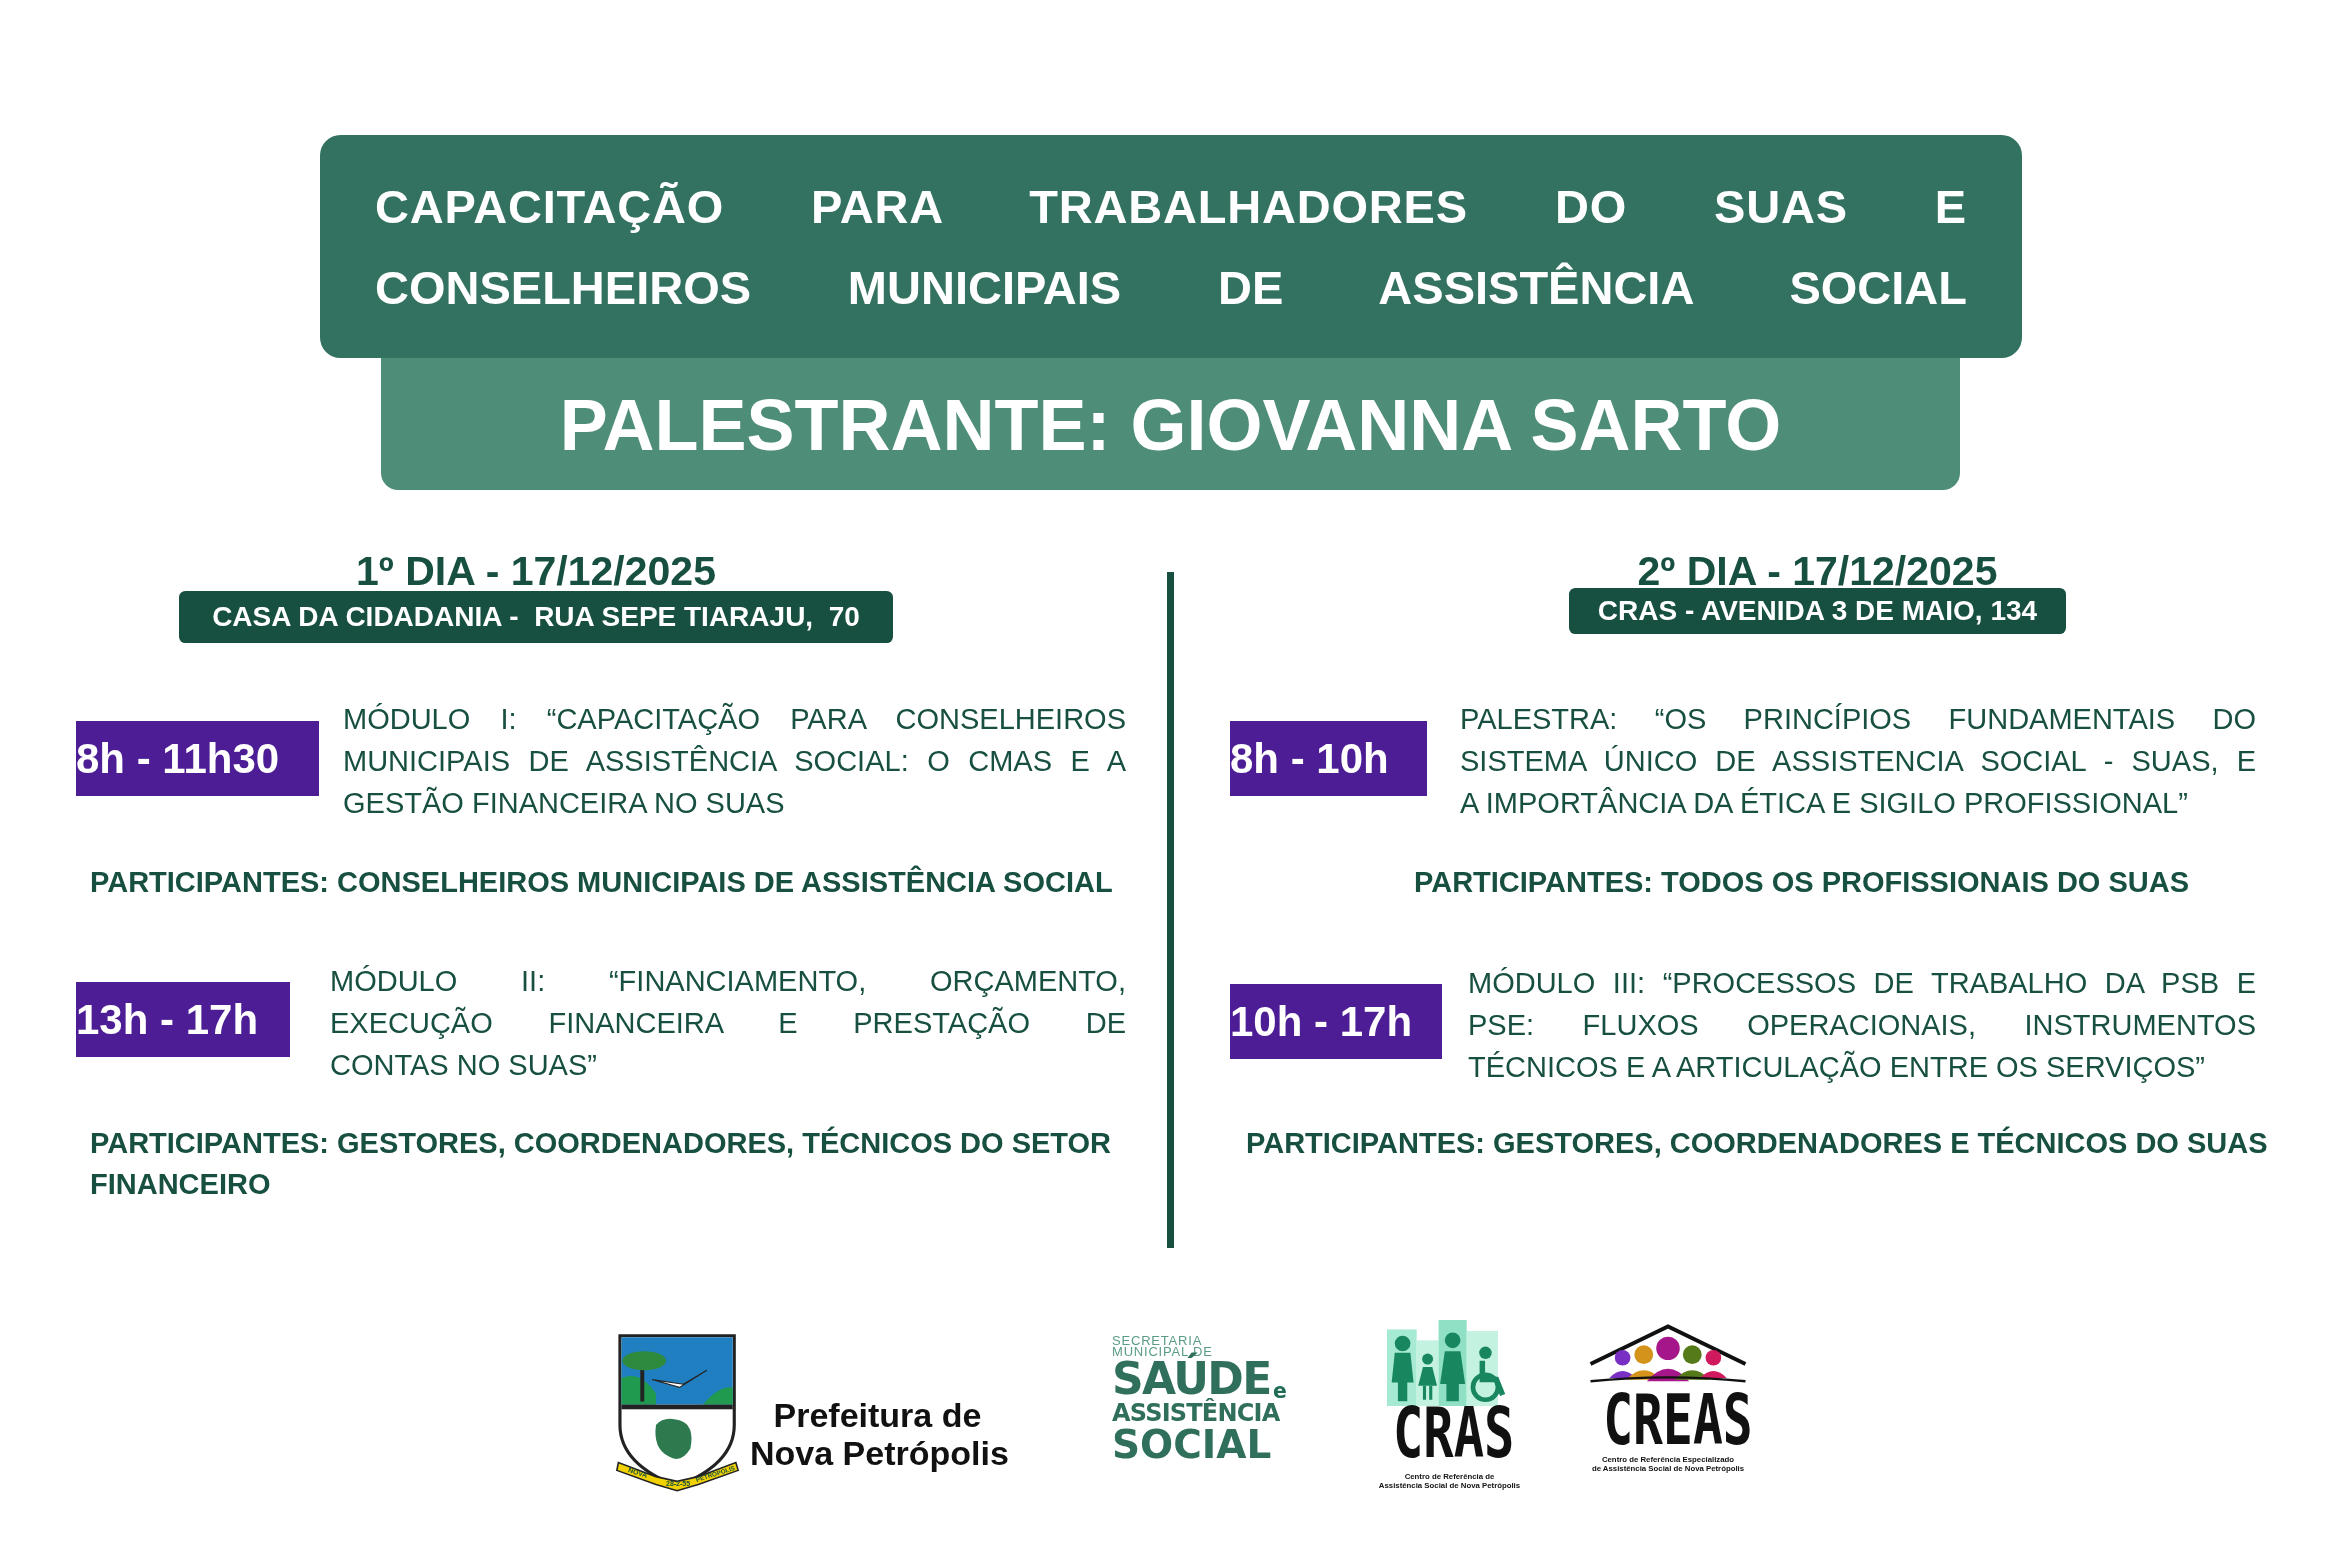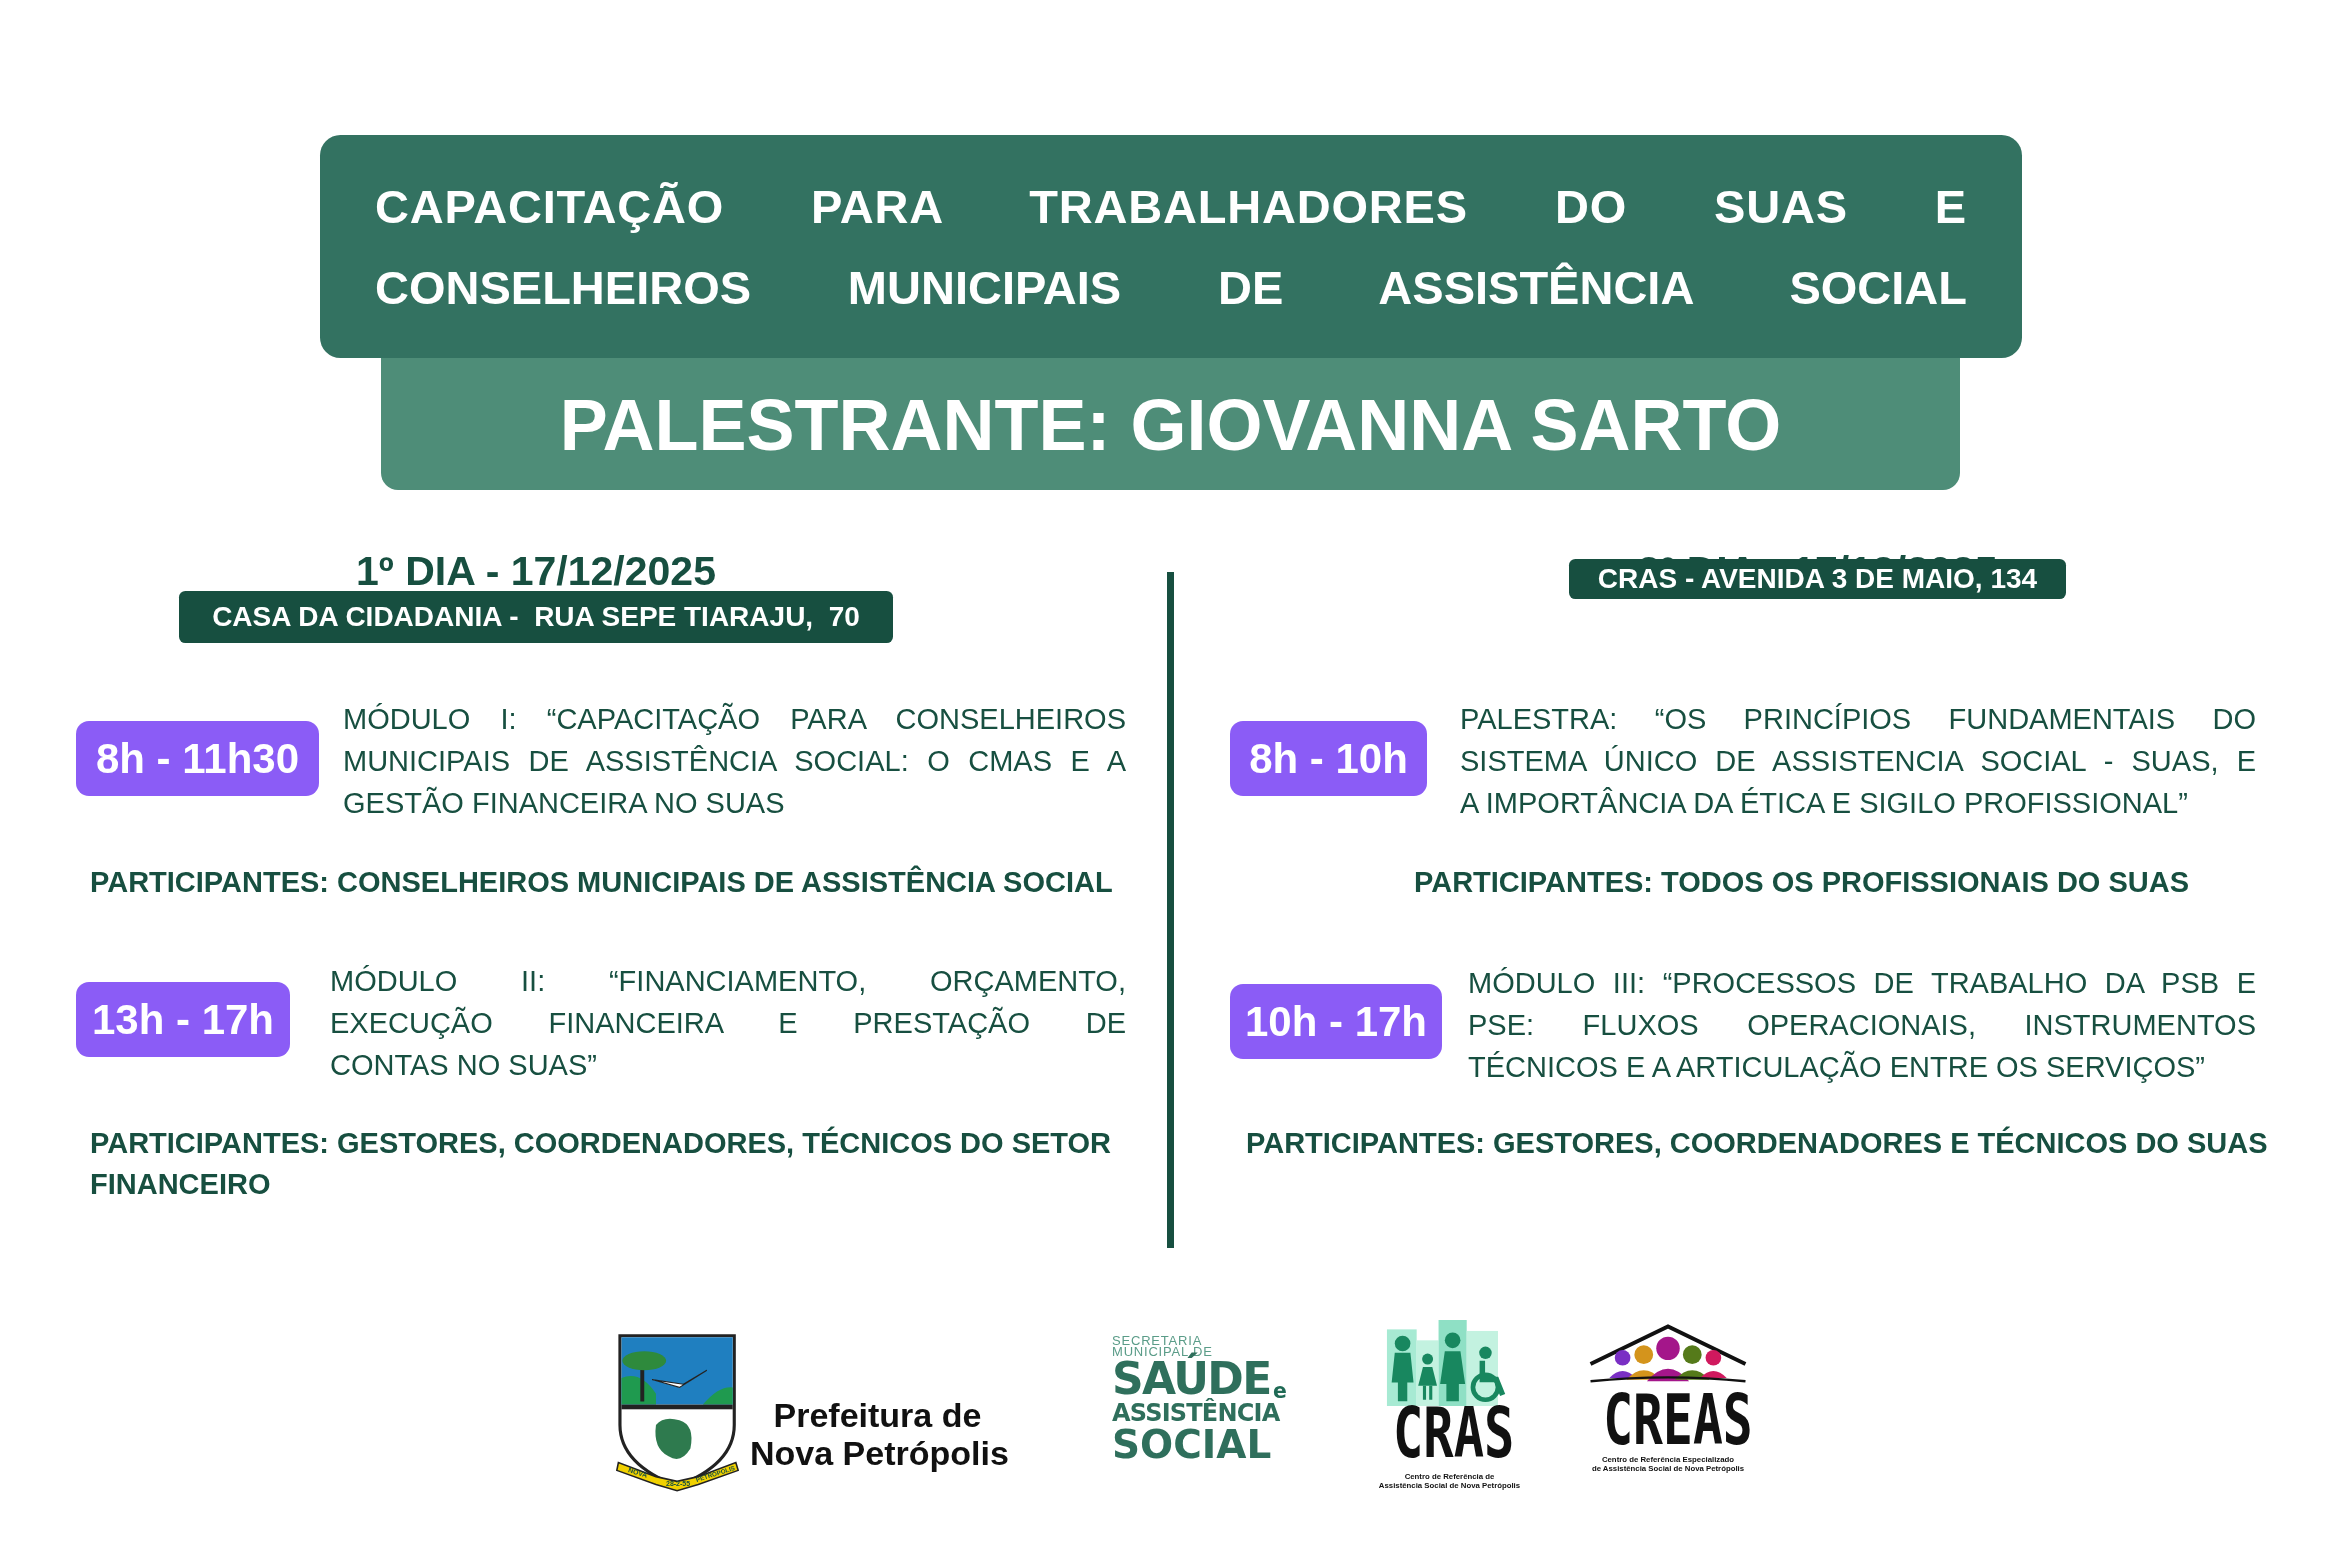--- a/index.html
+++ b/index.html
@@ -30,22 +30,22 @@
 
   
   .day-head { font-weight: 700; font-size: 41px; color: #174f40; text-align: center; white-space: nowrap; }
   .addr-box {
     background: #174f40; border-radius: 6.3px; color: #ffffff; font-weight: 700;
     font-size: 28px; display: flex; align-items: center; justify-content: center; white-space: pre;
   }
 
   
   .time-badge {
-    background: #8b5cf6; color: #ffffff; font-weight: 700; font-size: 42px;
-    border-radius: 13px; display: flex; align-items: center; justify-content: center; white-space: nowrap;
+    background: #4c1d95; color: #ffffff; font-weight: 700; font-size: 42px;
+    border-radius: 0; display: flex; align-items: center; justify-content: flex-start; white-space: nowrap;
   }
   .module-text {
     font-weight: 400; font-size: 29px; line-height: 42px; color: #174f40;
     text-align: justify; text-align-last: left;
   }
   .module-text .jl { display: block; text-align: justify; text-align-last: justify; white-space: nowrap; }
   .module-text .ll { display: block; text-align: left; white-space: nowrap; }
   .participants { font-weight: 700; font-size: 29px; line-height: 41px; color: #174f40; white-space: nowrap; }
 
   .divider { left: 1167px; top: 572px; width: 7px; height: 676px; background: #174f40; }
@@ -93,21 +93,21 @@
   <span class="ll">CONTAS NO SUAS”</span>
 </div>
 <div class="abs participants" style="left:90px; top:1123px;">
   <div>PARTICIPANTES: GESTORES, COORDENADORES, TÉCNICOS DO SETOR</div>
   <div>FINANCEIRO</div>
 </div>
 
 <div class="abs divider"></div>
 
 <div class="abs day-head" style="left:1569px; top:548px; width:497px;">2º DIA - 17/12/2025</div>
-<div class="abs addr-box" style="left:1569px; top:559px; width:497px; height:40px;">
+<div class="abs addr-box" style="left:1569px; top:588px; width:497px; height:46px;">
   <span>CRAS - AVENIDA 3 DE MAIO, 134</span>
 </div>
 
 <div class="abs time-badge" style="left:1230px; top:721px; width:197px; height:75px;">
   <span>8h - 10h</span>
 </div>
 <div class="abs module-text" style="left:1460px; top:698px; width:796px;">
   <span class="jl">PALESTRA: “OS PRINCÍPIOS FUNDAMENTAIS DO</span>
   <span class="jl">SISTEMA ÚNICO DE ASSISTENCIA SOCIAL - SUAS, E</span>
   <span class="ll">A IMPORTÂNCIA DA ÉTICA E SIGILO PROFISSIONAL”</span>

